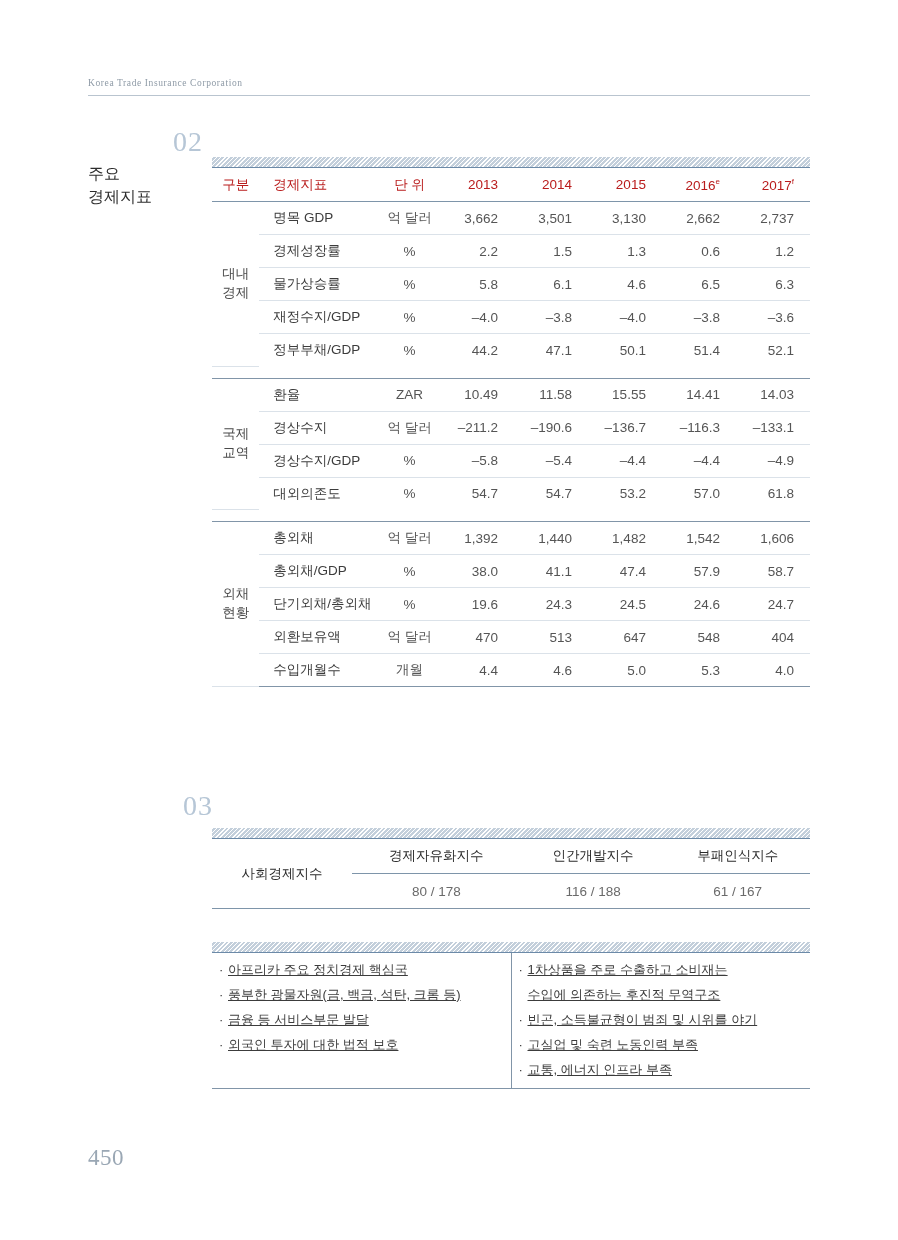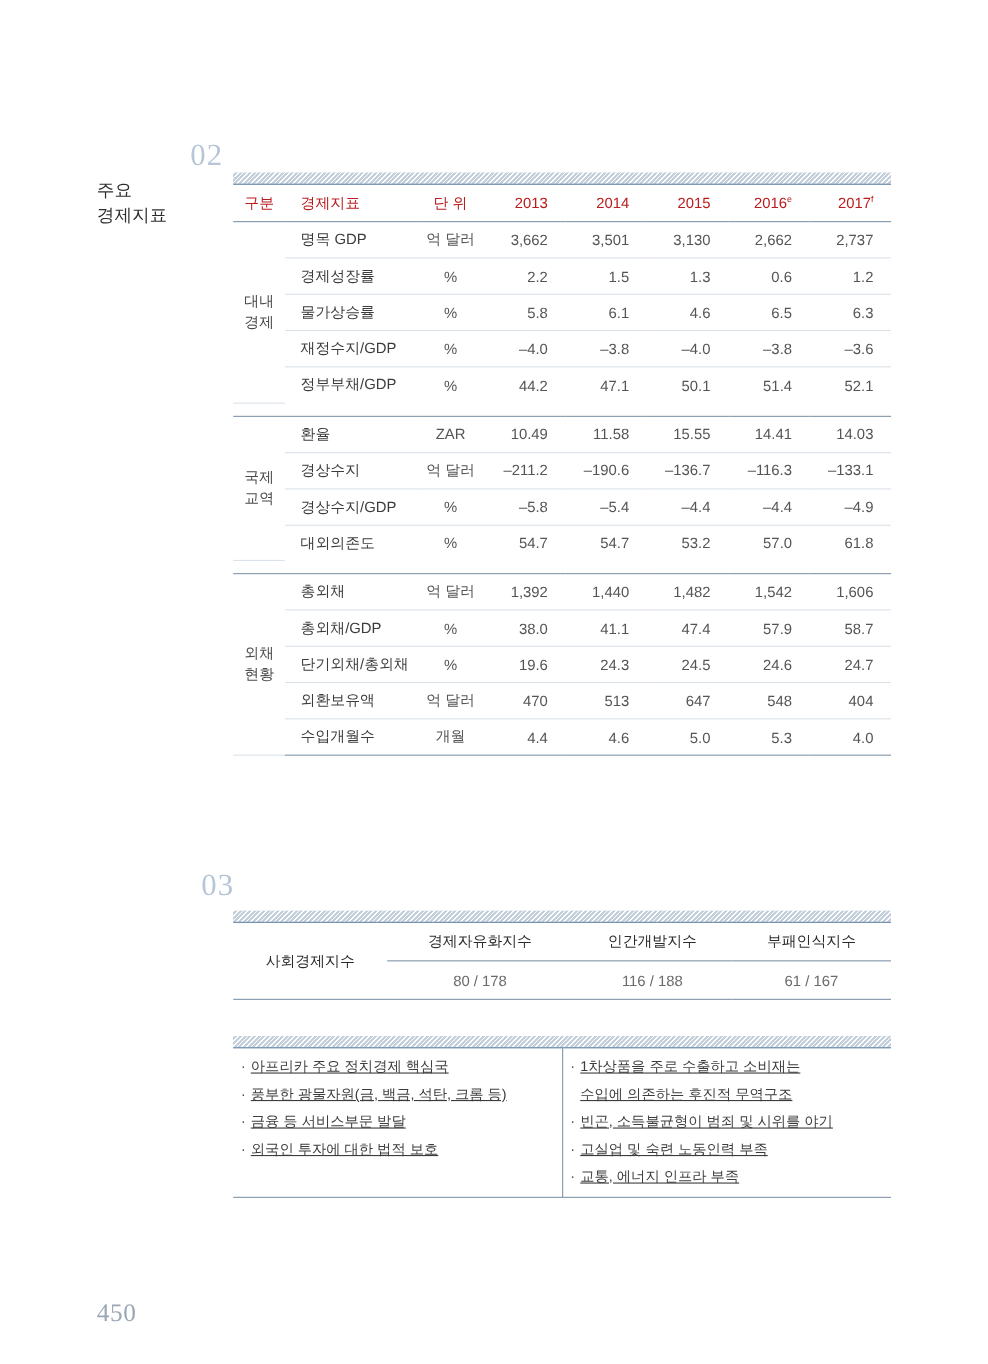--- a/index.html
+++ b/index.html
@@ -227,32 +227,35 @@
     content: "·";
     position: absolute;
     left: 2px;
     top: 0;
     color: #3c3c3c;
   }
   
   .pageno {
     position: absolute;
     left: 88px;
-    top: 1181px;
+    top: 1145px;
     font-size: 23px;
     color: #9aa7b4;
     font-family: "Liberation Serif", serif;
     letter-spacing: 0.5px;
   }
 </style>
 </head>
 <body>
 
 <div class="page">
 
+  <div class="runhead">
+    <span class="runhead-text">Korea Trade Insurance Corporation</span>
+  </div>
 
   <div class="sec-block-02">
     <div class="sec-num">02</div>
     <div class="sec-title">
       <div>주요</div>
       <div>경제지표</div>
     </div>
   </div>
 
   <div class="tbl-wrap-main">

